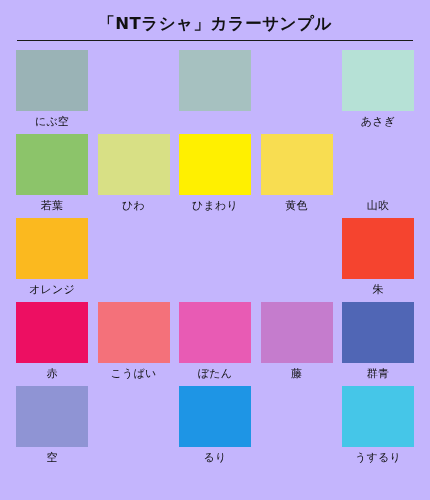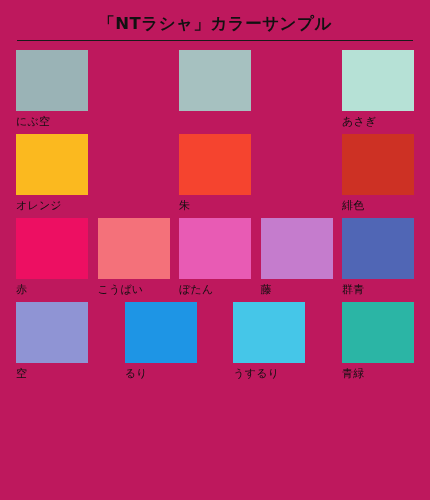--- a/index.html
+++ b/index.html
@@ -11,21 +11,21 @@
     width: 430px;
     height: 500px;
     background: #ffffff;
     font-family: "DejaVu Sans", "Liberation Sans", sans-serif;
     overflow: hidden;
   }
   .sheet {
     width: 430px;
     height: 500px;
     box-sizing: border-box;
-    background: #be185d;
+    background: #c4b5fd;
     position: relative;
   }
   .title-block {
     padding: 14px 0 0 0;
     text-align: center;
   }
   .page-title {
     font-size: 16.5px;
     font-weight: bold;
     color: #111111;
@@ -50,21 +50,21 @@
   .swatch-row {
     display: flex;
     flex-direction: row;
     justify-content: space-between;
     column-gap: 0px;
   }
   .swatch-cell {
     width: 72px;
     display: flex;
     flex-direction: column;
-    align-items: flex-start;
+    align-items: center;
   }
   .swatch-chip {
     width: 72px;
     height: 61px;
     display: block;
   }
   .swatch-label {
     margin-top: 3px;
     font-size: 11px;
     line-height: 16px;
@@ -94,30 +94,48 @@
         <div class="swatch-cell">
           <div class="swatch-chip" style="background: rgb(166, 193, 192);"></div>
         </div>
         <div class="swatch-cell">
           <div class="swatch-chip" style="background: rgb(182, 225, 214);"></div>
           <div class="swatch-label">あさぎ</div>
         </div>
       </div>
       <div class="swatch-row">
         <div class="swatch-cell">
+          <div class="swatch-chip" style="background: rgb(140, 196, 106);"></div>
+          <div class="swatch-label">若葉</div>
+        </div>
+        <div class="swatch-cell">
+          <div class="swatch-chip" style="background: rgb(216, 224, 133);"></div>
+          <div class="swatch-label">ひわ</div>
+        </div>
+        <div class="swatch-cell">
+          <div class="swatch-chip" style="background: rgb(255, 240, 0);"></div>
+          <div class="swatch-label">ひまわり</div>
+        </div>
+        <div class="swatch-cell">
+          <div class="swatch-chip" style="background: rgb(248, 221, 81);"></div>
+          <div class="swatch-label">黄色</div>
+        </div>
+        <div class="swatch-cell">
+          <div class="swatch-chip"></div>
+          <div class="swatch-label">山吹</div>
+        </div>
+      </div>
+      <div class="swatch-row">
+        <div class="swatch-cell">
           <div class="swatch-chip" style="background: rgb(251, 185, 31);"></div>
           <div class="swatch-label">オレンジ</div>
         </div>
         <div class="swatch-cell">
           <div class="swatch-chip" style="background: rgb(245, 68, 47);"></div>
           <div class="swatch-label">朱</div>
-        </div>
-        <div class="swatch-cell">
-          <div class="swatch-chip" style="background: rgb(205, 49, 36);"></div>
-          <div class="swatch-label">緋色</div>
         </div>
       </div>
       <div class="swatch-row">
         <div class="swatch-cell">
           <div class="swatch-chip" style="background: rgb(237, 15, 98);"></div>
           <div class="swatch-label">赤</div>
         </div>
         <div class="swatch-cell">
           <div class="swatch-chip" style="background: rgb(244, 113, 122);"></div>
           <div class="swatch-label">こうばい</div>
@@ -141,20 +159,16 @@
           <div class="swatch-label">空</div>
         </div>
         <div class="swatch-cell">
           <div class="swatch-chip" style="background: rgb(30, 149, 229);"></div>
           <div class="swatch-label">るり</div>
         </div>
         <div class="swatch-cell">
           <div class="swatch-chip" style="background: rgb(69, 198, 232);"></div>
           <div class="swatch-label">うするり</div>
         </div>
-        <div class="swatch-cell">
-          <div class="swatch-chip" style="background: rgb(43, 181, 165);"></div>
-          <div class="swatch-label">青緑</div>
-        </div>
       </div>
     </div>
 
 </div>
 
 </body></html>

